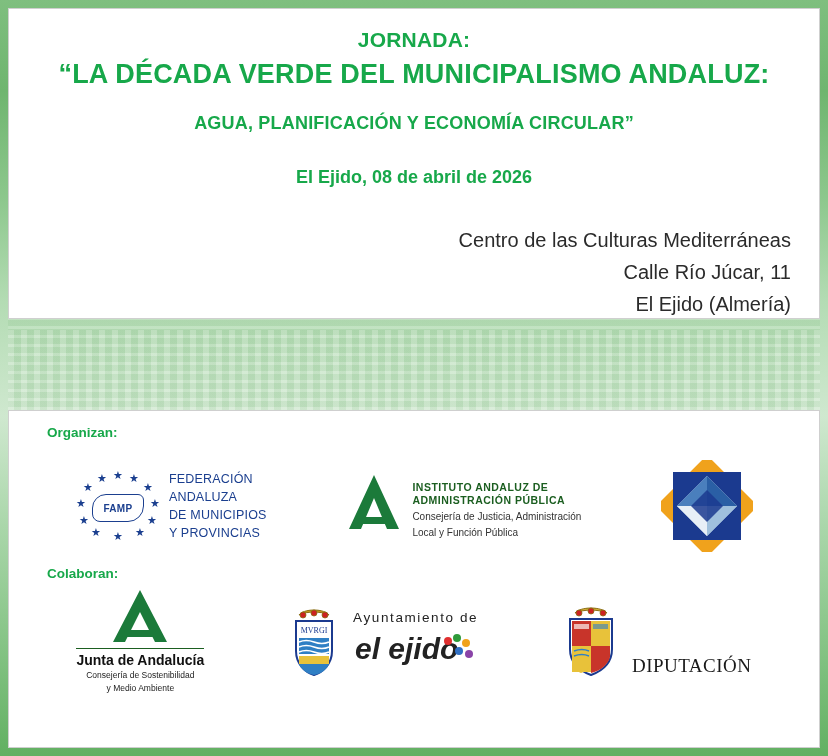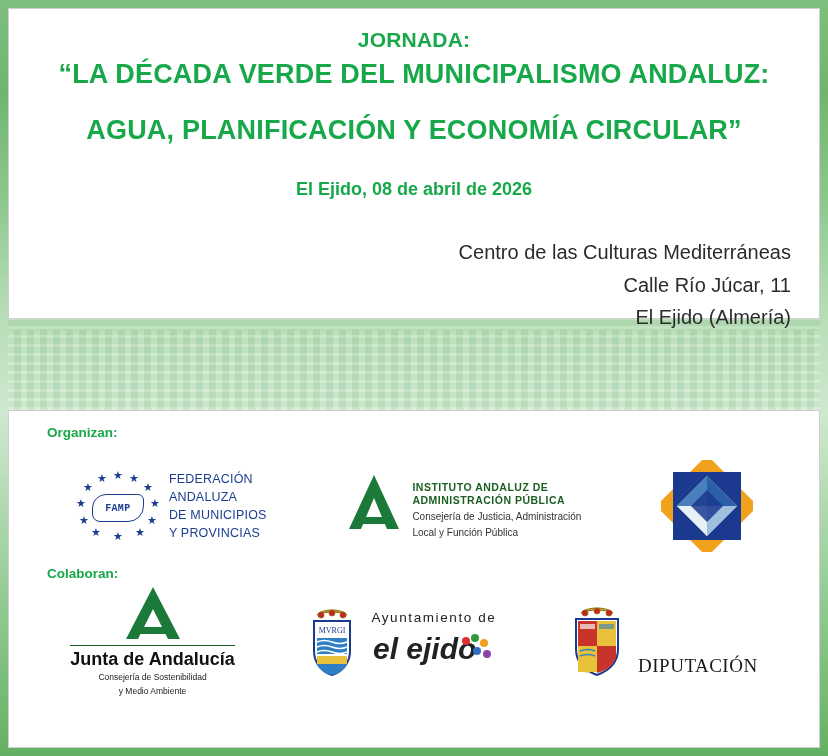--- a/index.html
+++ b/index.html
@@ -72,21 +72,21 @@
     color: #17a84a;
     font-weight: bold;
   }
   .title-line {
     font-size: 21px;
     letter-spacing: 0.2px;
     line-height: 1.42;
   }
   .title-line.l1 { font-size: 21px; }
   .title-line.l2 { font-size: 27px; }
-  .title-line.l3 { font-size: 27px; margin-top: 18px; }
+  .title-line.l3 { font-size: 18px; margin-top: 18px; }
 
   .date-line {
     text-align: center;
     color: #17a84a;
     font-weight: bold;
     font-size: 18px;
     margin-top: 30px;
   }
 
   .venue-block {
@@ -148,21 +148,20 @@
     height: 26px;
     border: 1.6px solid #1b3f8f;
     border-radius: 14px 6px 16px 8px;
     display: flex;
     align-items: center;
     justify-content: center;
     font-size: 10px;
     font-weight: bold;
     color: #1b3f8f;
     letter-spacing: 0.3px;
-    font-family: Liberation Mono, monospace;
   }
   .famp-text {
     color: #1b3f8f;
     font-size: 12.5px;
     font-weight: normal;
     line-height: 1.45;
     letter-spacing: 0.2px;
   }
 
   
@@ -193,21 +192,21 @@
     width: 92px;
     height: 92px;
     position: relative;
   }
 
   
   .junta { text-align: center; }
   .junta-a { width: 62px; height: 56px; margin: 0 auto; }
   .junta-t1 {
     color: #111111;
-    font-size: 18px;
+    font-size: 14px;
     font-weight: bold;
     margin-top: 4px;
     border-top: 1.5px solid #1b5e20;
     padding-top: 3px;
   }
   .junta-t2 {
     color: #222222;
     font-size: 8.5px;
     line-height: 1.32;
     margin-top: 2px;

